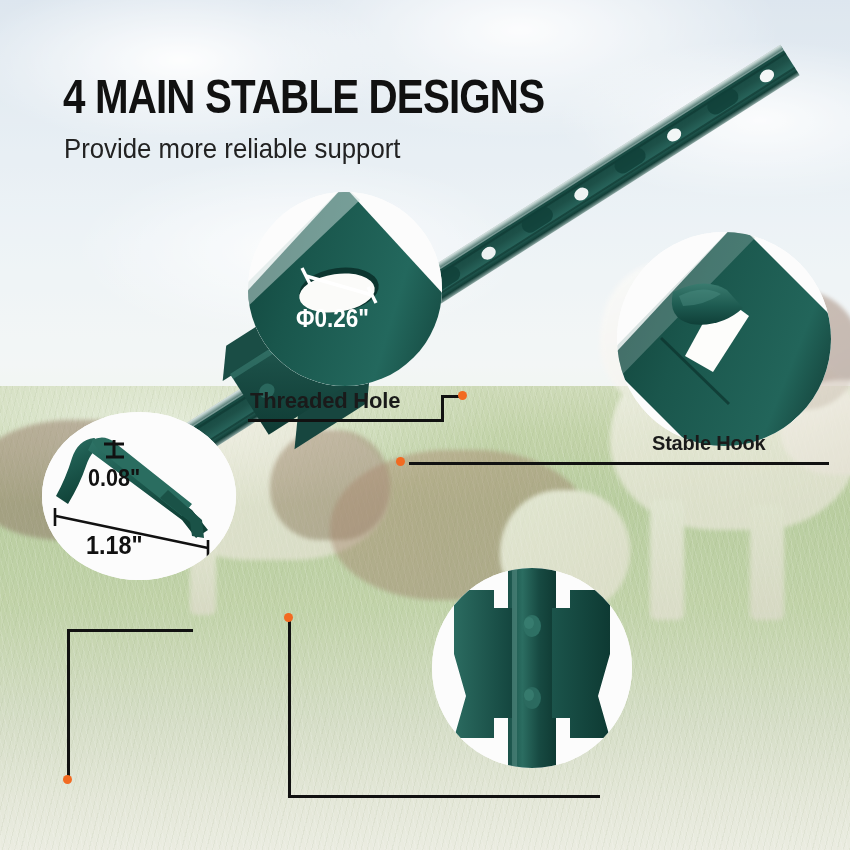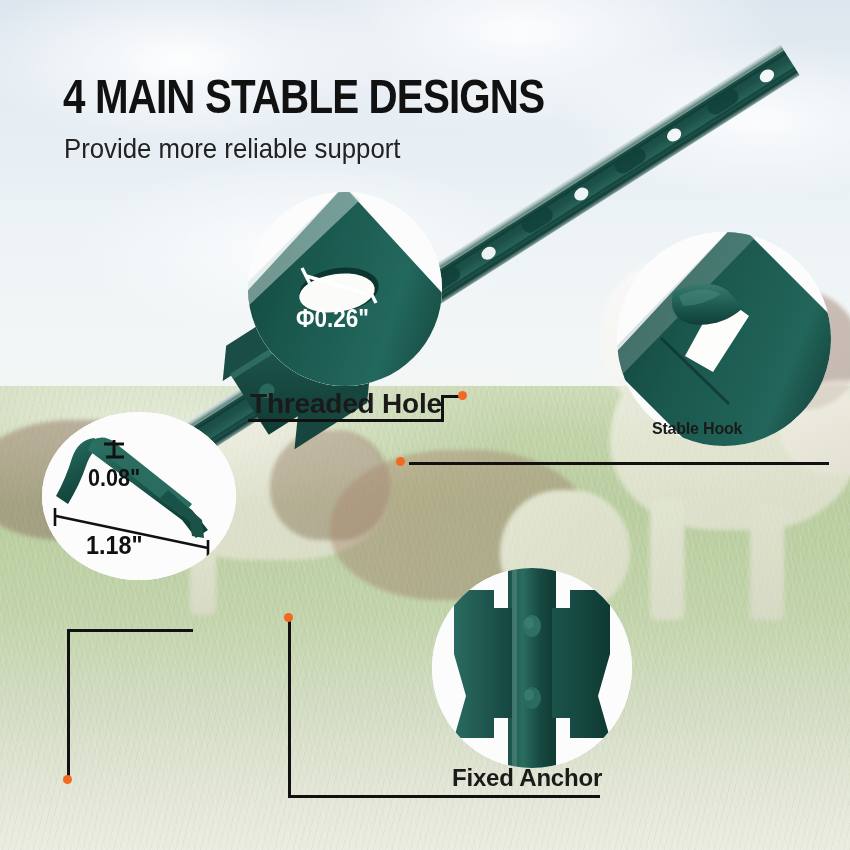--- a/index.html
+++ b/index.html
@@ -167,21 +167,21 @@
 
       <ellipse cx="91" cy="98" rx="40" ry="22" transform="rotate(-8 91 98)" fill="#0c352f"></ellipse>
       <ellipse cx="89" cy="101" rx="38" ry="19" transform="rotate(-8 89 101)" fill="#fbfbf9"></ellipse>
 
       <line x1="58" y1="84" x2="124" y2="103" stroke="#fff" stroke-width="3.4"></line>
       <line x1="54" y1="76" x2="62" y2="92" stroke="#fff" stroke-width="3.4"></line>
       <line x1="120" y1="95" x2="128" y2="111" stroke="#fff" stroke-width="3.4"></line>
     </svg>
     <div class="dim-white" style="left:48px;top:112px;">Φ0.26"</div>
   </div>
-  <div class="callout-label" style="left:250px;top:388px;font-size:28px;">Threaded Hole</div>
+  <div class="callout-label" style="left:250px;top:388px;font-size:22px;">Threaded Hole</div>
   <div class="lead" style="left:248px;top:419px;width:196px;height:2.5px;"></div>
   <div class="lead" style="left:441px;top:397px;width:2.5px;height:24px;"></div>
   <div class="lead" style="left:441px;top:395px;width:23px;height:2.5px;"></div>
   <div class="dot" style="left:458px;top:391px;"></div>
 
   <div class="callout" style="left:617px;top:232px;width:214px;height:214px;">
     <svg viewBox="0 0 214 214" width="214" height="214">
       <defs>
         <linearGradient id="sh-face" x1="0" y1="0" x2="1" y2="0.4">
           <stop offset="0%" stop-color="#0e3e36"></stop>
@@ -200,21 +200,21 @@
       <path d="M 120 -10 L 138 6 L 0 148 L -14 128 Z" fill="#9fb8b4" opacity=".35"></path>
 
       <path d="M 102 62 L 132 84 L 96 140 L 68 124 Z" fill="#fdfdfb"></path>
 
       <path d="M 56 60 Q 88 44 110 58 L 126 76 Q 104 96 74 92 Q 50 86 56 60 Z" fill="url(#sh-hook)"></path>
       <path d="M 62 64 Q 86 52 104 62 Q 86 74 66 74 Z" fill="#4e8f82" opacity=".45"></path>
 
       <line x1="44" y1="106" x2="112" y2="172" stroke="#0c332d" stroke-width="3" opacity=".7"></line>
     </svg>
   </div>
-  <div class="callout-label" style="left:652px;top:420px;font-size:16px;">Stable Hook</div>
+  <div class="callout-label" style="left:652px;top:432px;font-size:20px;">Stable Hook</div>
   <div class="lead" style="left:409px;top:462px;width:420px;height:2.5px;"></div>
   <div class="dot" style="left:396px;top:457px;"></div>
 
   <div class="callout" style="left:42px;top:412px;width:194px;height:168px;border-radius:50%;">
     <svg viewBox="0 0 194 168" width="194" height="168">
       <defs>
         <linearGradient id="uc-grad" x1="0" y1="0" x2="0.4" y2="1">
           <stop offset="0%" stop-color="#2f7568"></stop>
           <stop offset="45%" stop-color="#1d5a4f"></stop>
           <stop offset="100%" stop-color="#0f4036"></stop>
@@ -268,18 +268,17 @@
       <path d="M 22 22 L 62 22 L 62 40 L 80 40 L 80 150 L 62 150 L 62 170 L 22 170 L 34 128 L 22 86 Z" fill="url(#fa-wingL)"></path>
 
       <path d="M 178 22 L 138 22 L 138 40 L 120 40 L 120 150 L 138 150 L 138 170 L 178 170 L 166 128 L 178 86 Z" fill="url(#fa-wingR)"></path>
 
       <ellipse cx="100" cy="58" rx="9" ry="11" fill="#2e7064"></ellipse>
       <ellipse cx="100" cy="130" rx="9" ry="11" fill="#2b6a5f"></ellipse>
       <ellipse cx="97" cy="55" rx="5" ry="6" fill="#3c8274" opacity=".7"></ellipse>
       <ellipse cx="97" cy="127" rx="5" ry="6" fill="#3c8274" opacity=".7"></ellipse>
     </svg>
   </div>
-  <div class="callout-label" style="left:452px;top:764px;font-size:24px;">Fixed Anchor</div>
   <div class="lead" style="left:288px;top:795px;width:312px;height:2.5px;"></div>
   <div class="lead" style="left:288px;top:617px;width:2.5px;height:180px;"></div>
   <div class="dot" style="left:284px;top:613px;"></div>
 
 </div>
 
 </body></html>

